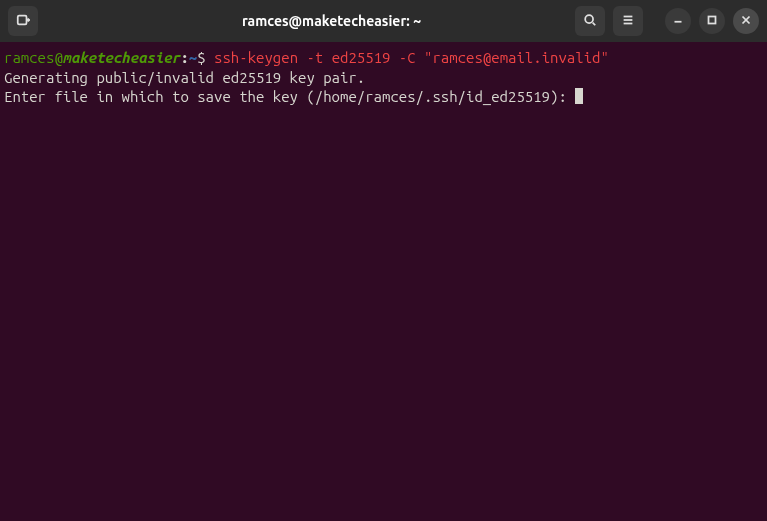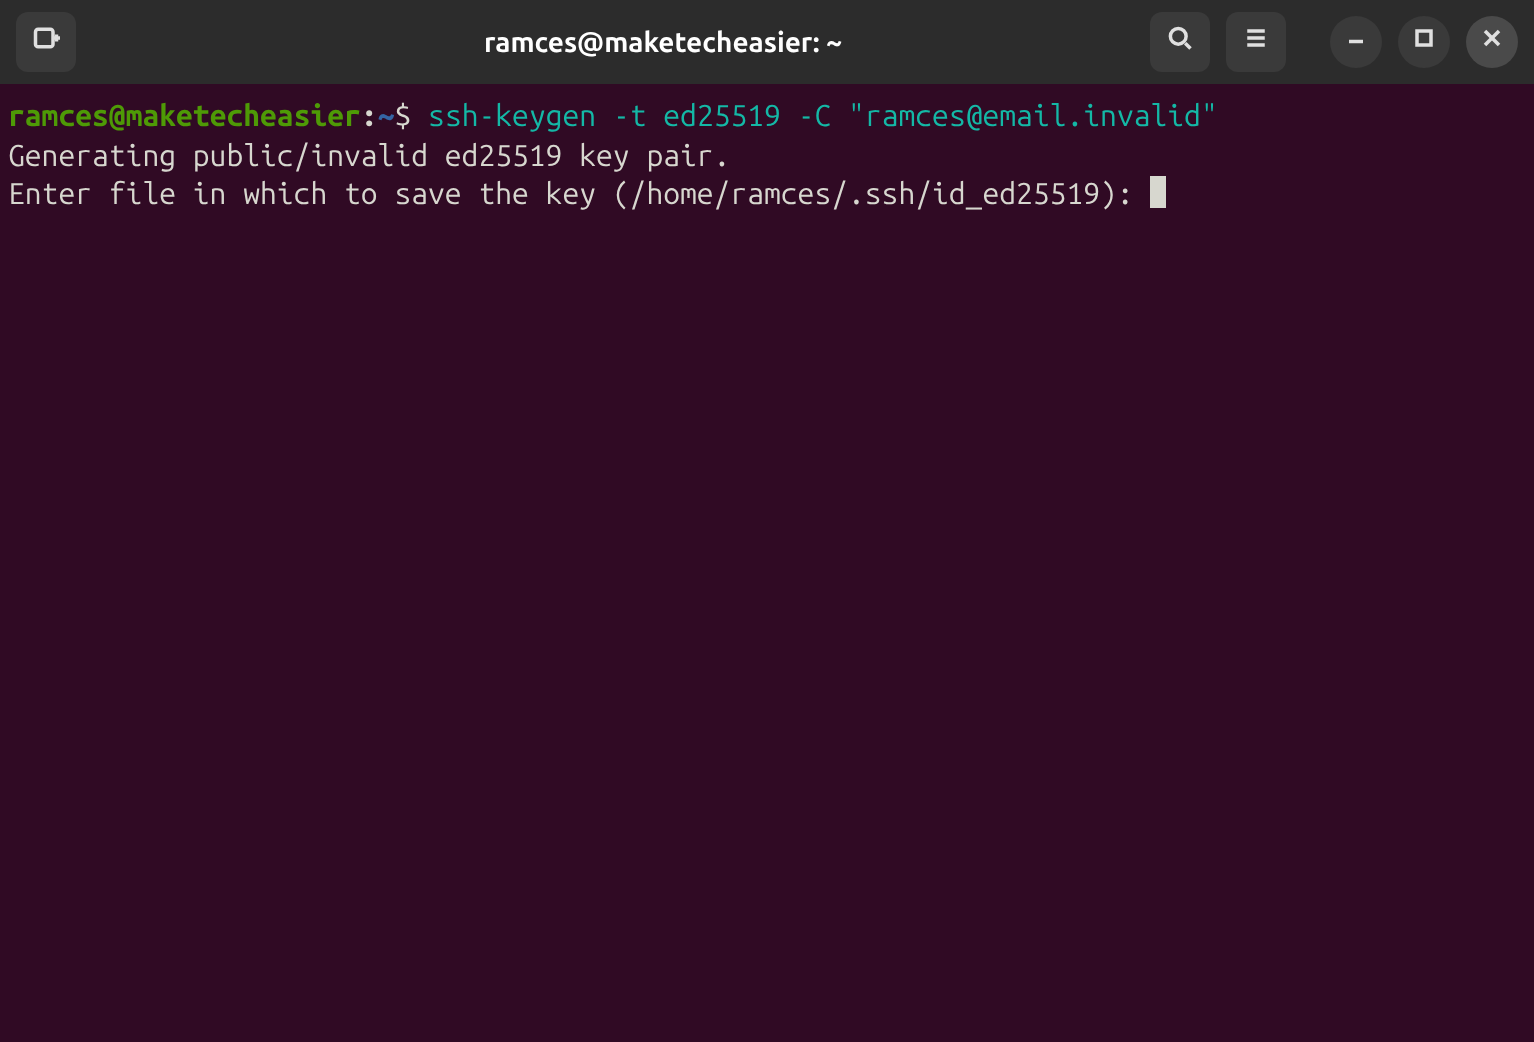--- a/index.html
+++ b/index.html
@@ -84,26 +84,26 @@
     .terminal {
       flex: 1;
       background: #300a24;
       padding: 6px 4px;
       font-size: 15px;
       line-height: 1.3;
       color: #d7d7cf;
       font-family: "Ubuntu Mono", "DejaVu Sans Mono", monospace;
       overflow: hidden;
     }
-    .prompt-user { color: #4e9a06; font-weight: bold; }
-    .prompt-host { color: #4e9a06; font-weight: bold; }
+    .prompt-user { color: #4e9a06; font-weight: normal; }
+    .prompt-host { color: #4e9a06; font-weight: bold; font-style: italic; }
     .prompt-colon { color: #d7d7cf; font-weight: bold;}
     .prompt-path { color: #3465a4; font-weight: bold; }
     .prompt-dollar { color: #d7d7cf; }
-    .cmd { color: #14b8a6; margin-top: 28px; }
+    .cmd { color: #ef4444; margin-top: 28px; }
     .line { white-space: pre-wrap; }
     .cursor {
       display: inline-block;
       width: 8px;
       height: 16px;
       background: #d7d7cf;
       vertical-align: text-bottom;
       margin-bottom: 1px;
     }
   </style>

